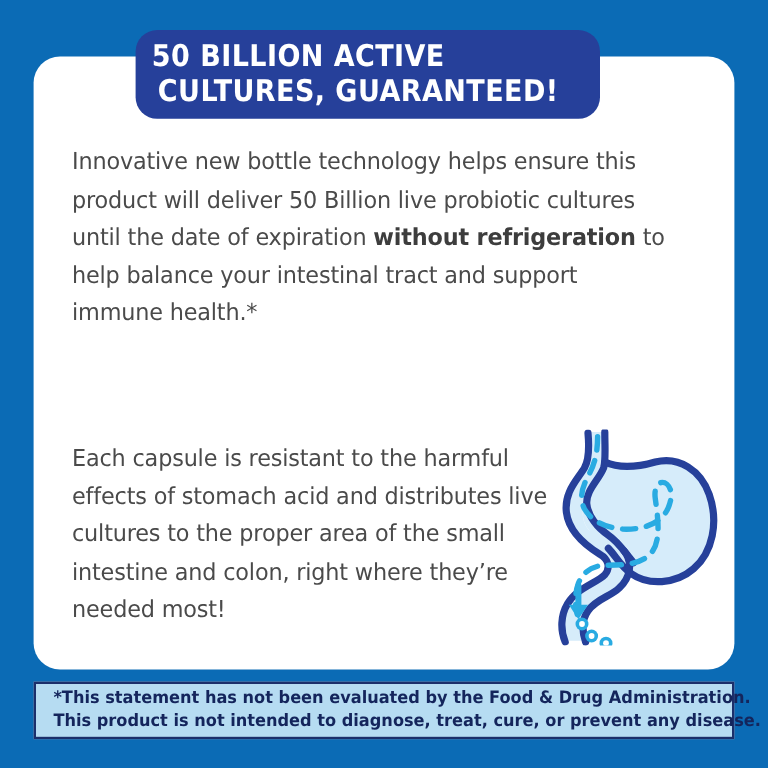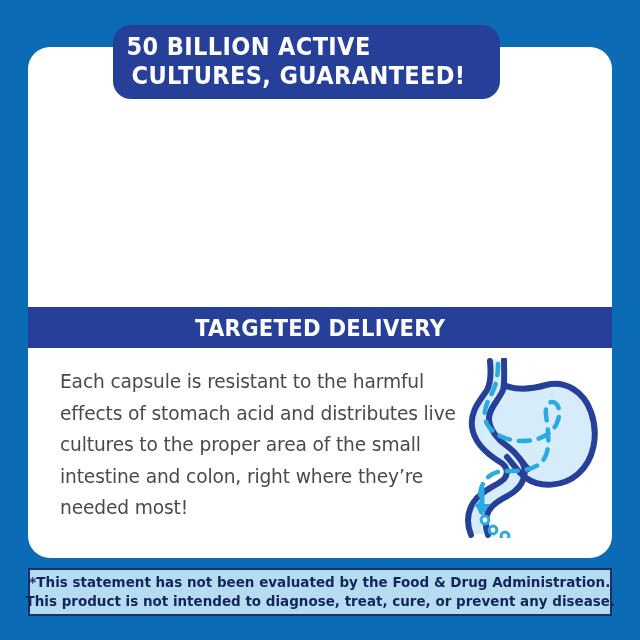--- a/index.html
+++ b/index.html
@@ -135,43 +135,42 @@
   #footer-disclaimer {
     position: absolute;
     left: 28px;
     top: 568px;
     width: 584px;
     height: 48px;
     background: #b6dcf2;
     border: 2px solid #1b2f6b;
     display: flex;
     flex-direction: column;
-    align-items: center;
     justify-content: center;
   }
 
   .disclaimer-line {
     color: #14255c;
     font-family: "DejaVu Sans", sans-serif;
     font-weight: bold;
     font-size: 14.2px;
     line-height: 1.32;
     white-space: nowrap;
     transform: scaleX(0.95);
   }
 </style>
 </head>
 <body>
 
 <div id="card">
 
-
-  <div id="banner">
-    <span id="banner-title">TARGETED DELIVERY</span>
+  <div id="section-one">
+    <p id="intro-paragraph">Innovative new bottle technology helps ensure this product will deliver 50 Billion live probiotic cultures until the date of expiration <b>without refrigeration</b> to help balance your intestinal tract and support immune health.*</p>
   </div>
+
 
   <div id="section-two">
     <p id="delivery-paragraph">Each capsule is resistant to the harmful effects of stomach acid and distributes live cultures to the proper area of the small intestine and colon, right where they’re needed most!</p>
 
     <svg id="stomach-illustration" viewBox="0 0 148 180" xmlns="http://www.w3.org/2000/svg">
 
       <path fill="#d6ecfa" d="M30 2
                L44 2
                L44 26
                C44 40 36 48 30 56

